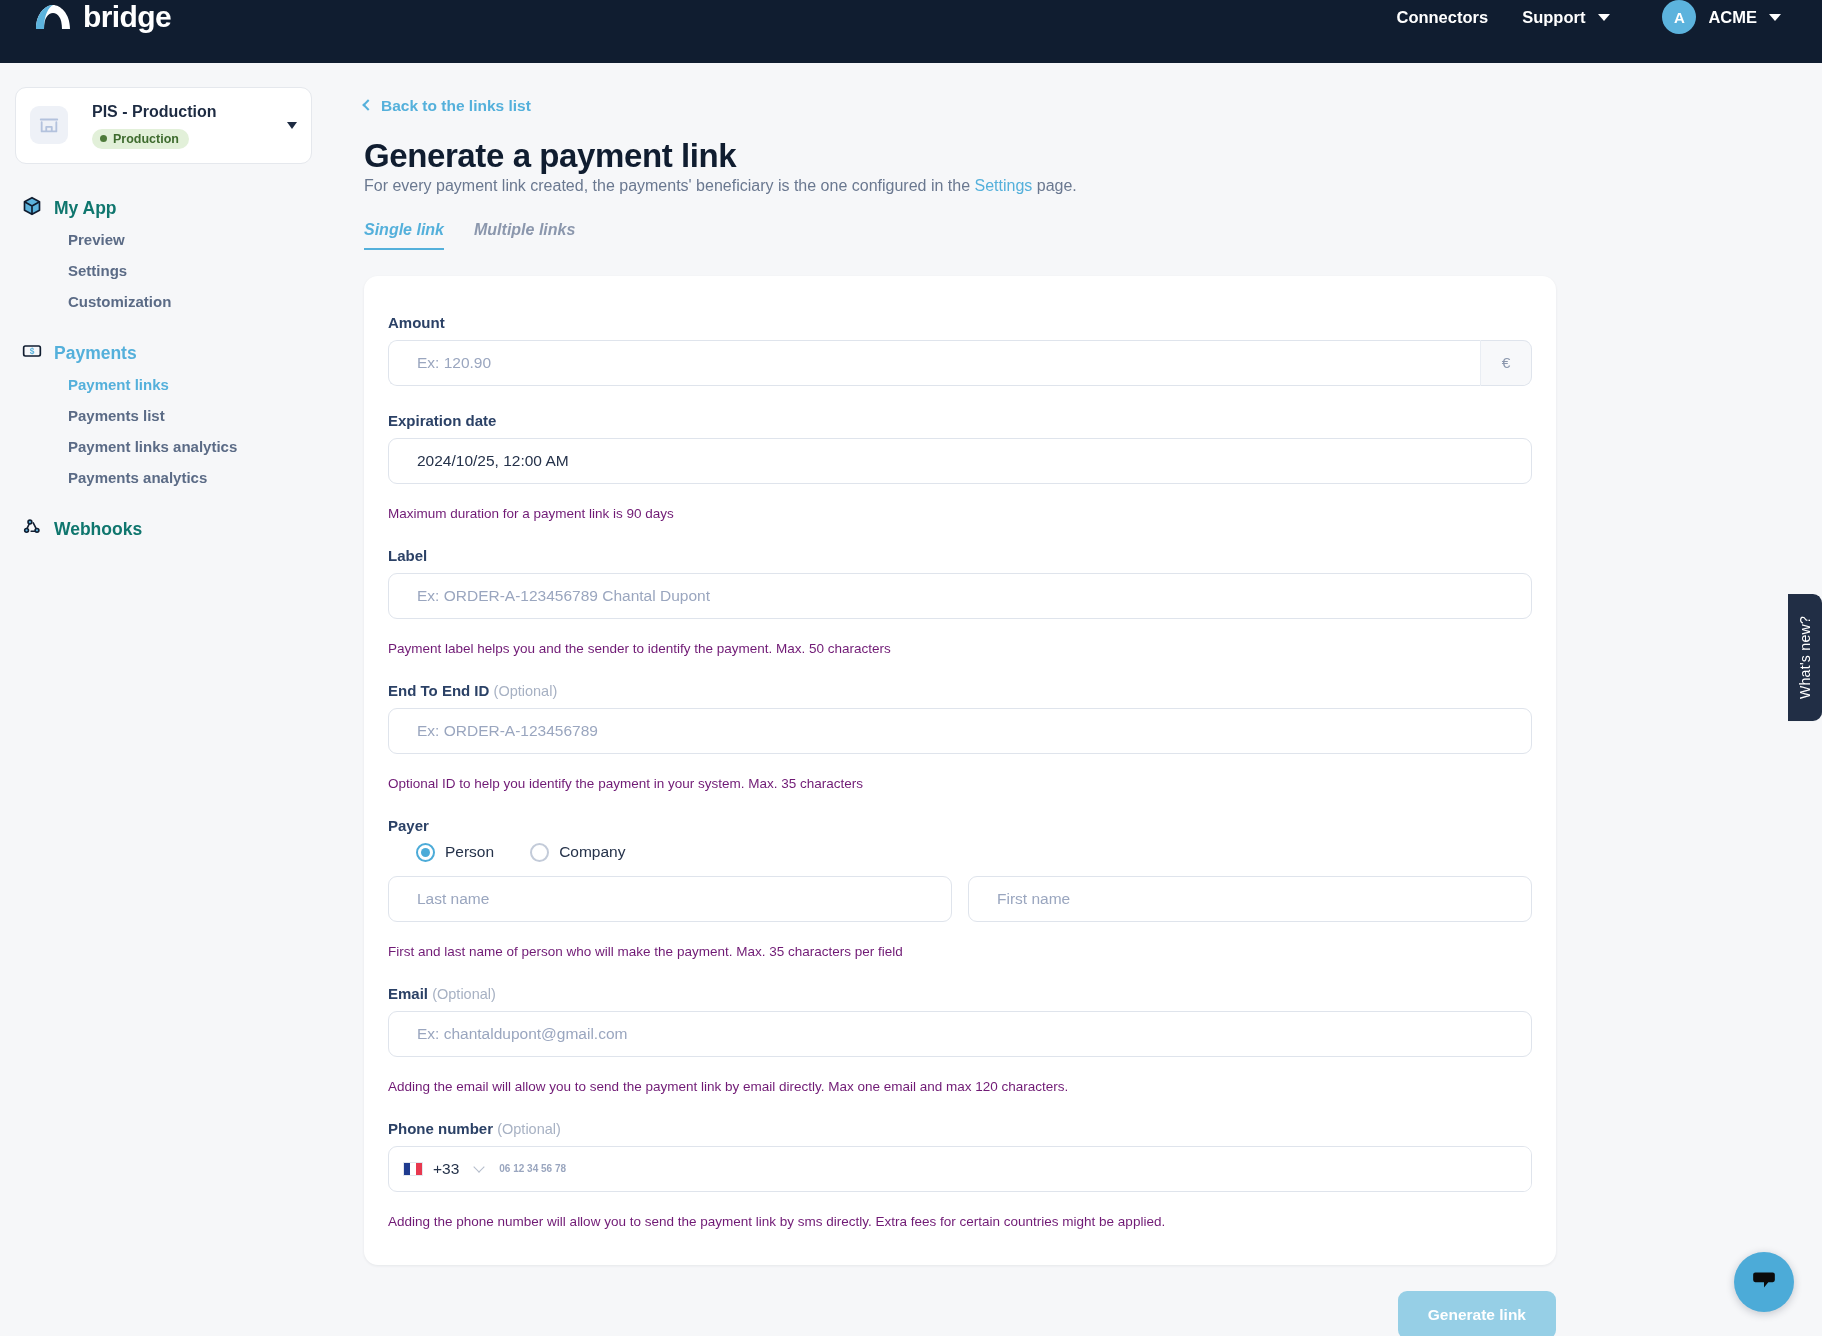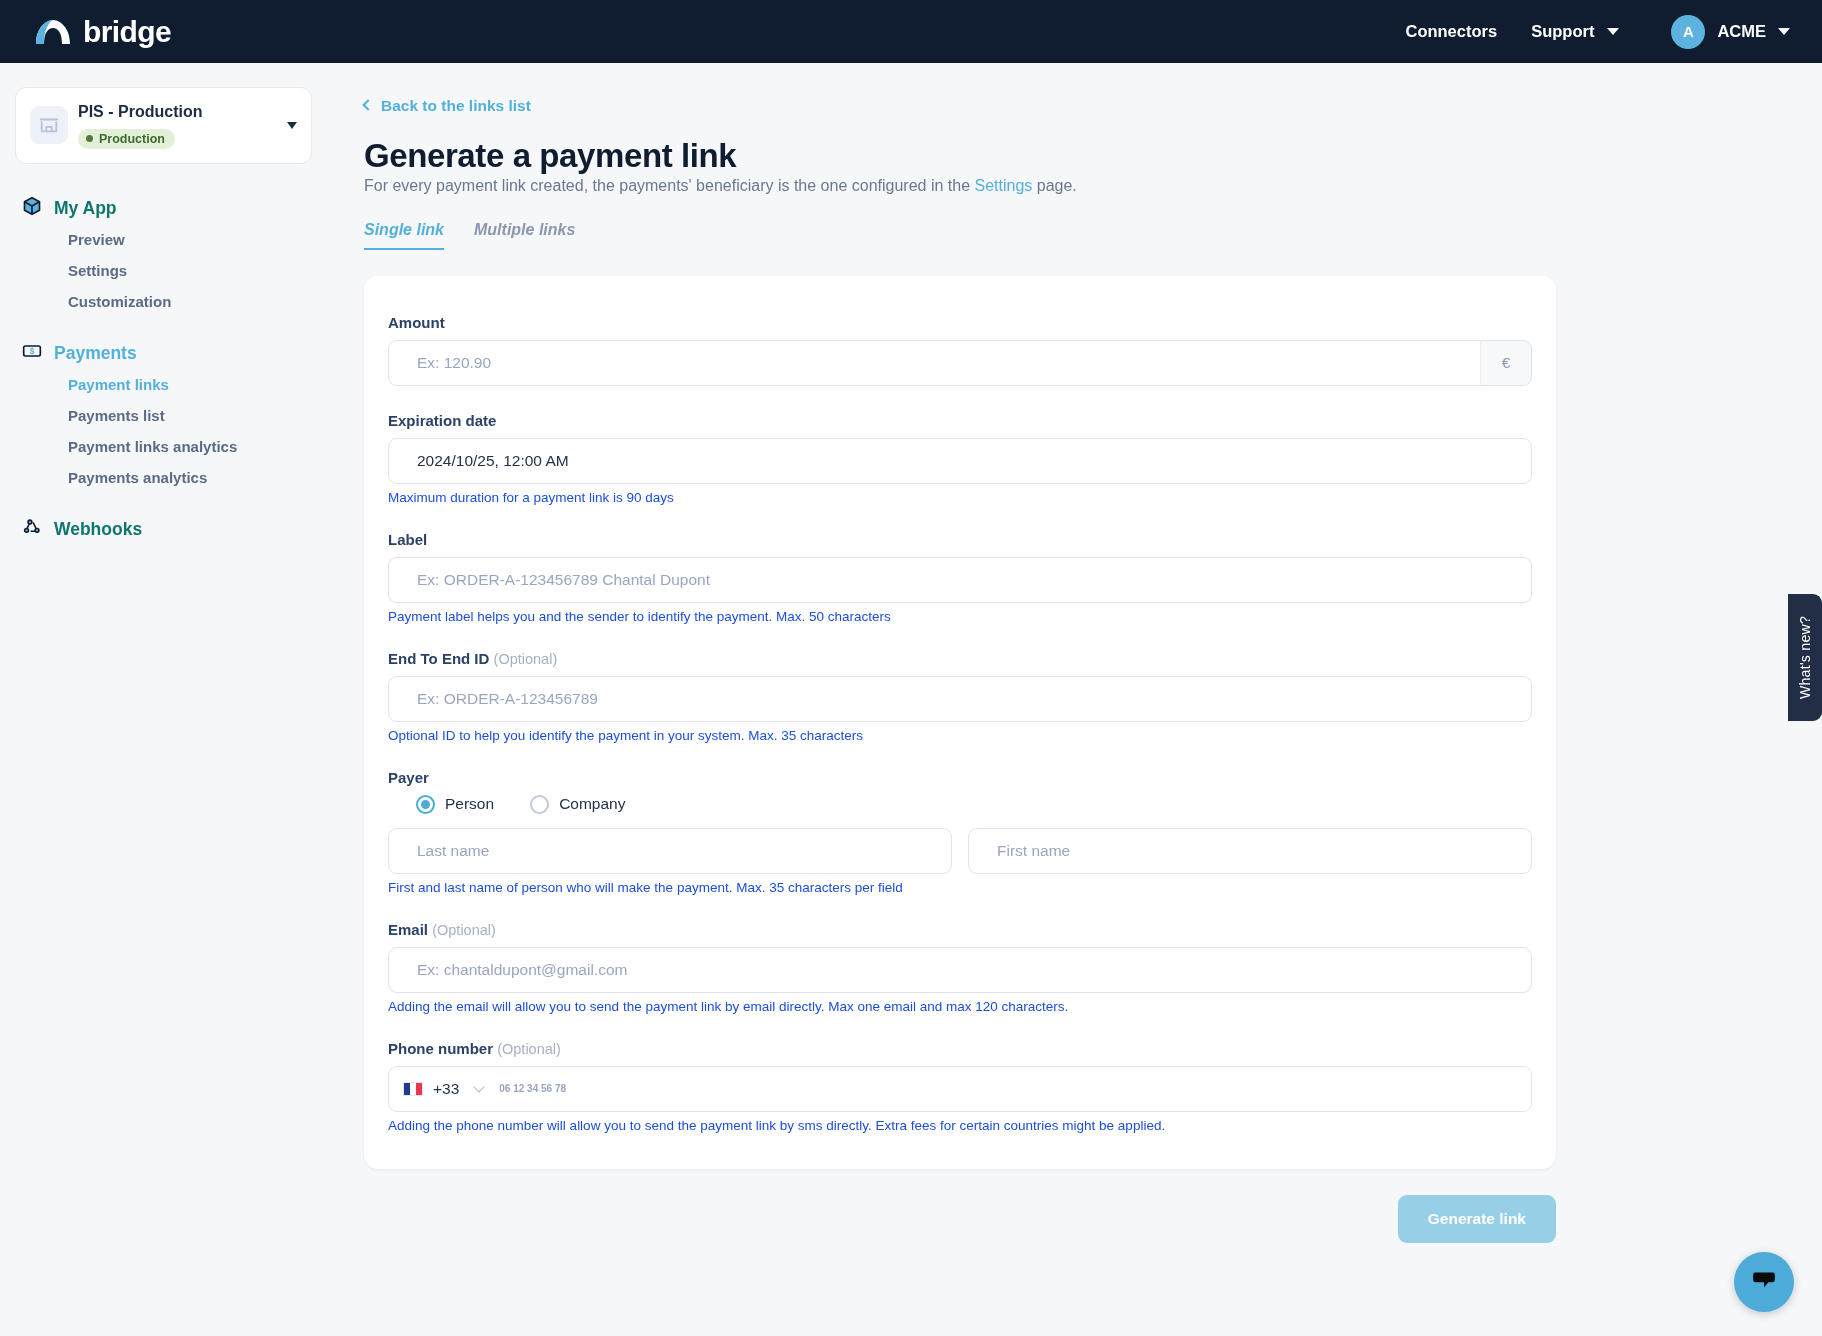--- a/index.html
+++ b/index.html
@@ -7,22 +7,22 @@
     width: 1822px; height: 1336px;
     font-family: "Liberation Sans", sans-serif;
     background: #f6f7f9;
     overflow: hidden;
   }
 
   
   .topbar {
     height: 63px; width: 100%;
     background: #101d30;
-    display: flex; align-items: center;
-    padding: 0 32px 0 34px;
+    display: flex; align-items: flex-start;
+    padding: 0 41px 0 34px;
     position: relative; z-index: 30;
   }
   .logo-wrap { display: flex; align-items: center; gap: 11px; }
   .logo-mark { width: 38px; height: 30px; position: relative; }
   .logo-text { color: #fff; font-size: 30px; font-weight: 700; letter-spacing: -0.6px; }
   .topnav { margin-left: auto; display: flex; align-items: center; gap: 34px; }
   .topnav-link { color: #fff; font-size: 16.5px; font-weight: 700; cursor: pointer; }
   .topnav-group { display: flex; align-items: center; gap: 13px; cursor: pointer; }
   .caret-down {
     width: 0; height: 0;
@@ -47,21 +47,21 @@
     width: 336px; flex-shrink: 0;
     background: #f6f7f9;
     padding: 24px 0 0 0;
   }
   .project-card {
     margin: 0 24px 0 15px;
     background: #fff;
     border: 1px solid #e5e8ed;
     border-radius: 11px;
     padding: 14px 14px;
-    display: flex; align-items: center; gap: 10px;
+    display: flex; align-items: center; gap: 24px;
     cursor: pointer;
   }
   .store-icon-box {
     width: 38px; height: 38px; border-radius: 9px;
     background: #eef1f7;
     display: flex; align-items: center; justify-content: center;
     flex-shrink: 0;
   }
   .project-meta { flex: 1; min-width: 0; }
   .project-name { font-size: 16px; font-weight: 700; color: #1d2b42; line-height: 1.3; }
@@ -143,21 +143,21 @@
   }
   .opt { font-weight: 400; color: #a7b1c3; font-size: 14.5px; }
   .input {
     width: 100%; height: 46px;
     border: 1px solid #dfe4ec; border-radius: 9px;
     background: #fff; padding: 0 28px;
     font-size: 15.5px; font-family: inherit;
     color: #25324a;
   }
   .input::placeholder { color: #9aa6bf; }
-  .hint { margin-top: 6px; font-size: 13.5px; color: #1d4ed8; }
+  .hint { margin-top: 22px; font-size: 13.5px; color: #701a75; }
 
   .input-group { display: flex; align-items: stretch; }
   .input-group .input {
     border-top-right-radius: 0; border-bottom-right-radius: 0;
     border-right: none;
   }
   .suffix {
     width: 52px; flex-shrink: 0;
     border: 1px solid #dfe4ec; border-left: 1px solid #e9edf3;
     border-top-right-radius: 9px; border-bottom-right-radius: 9px;

